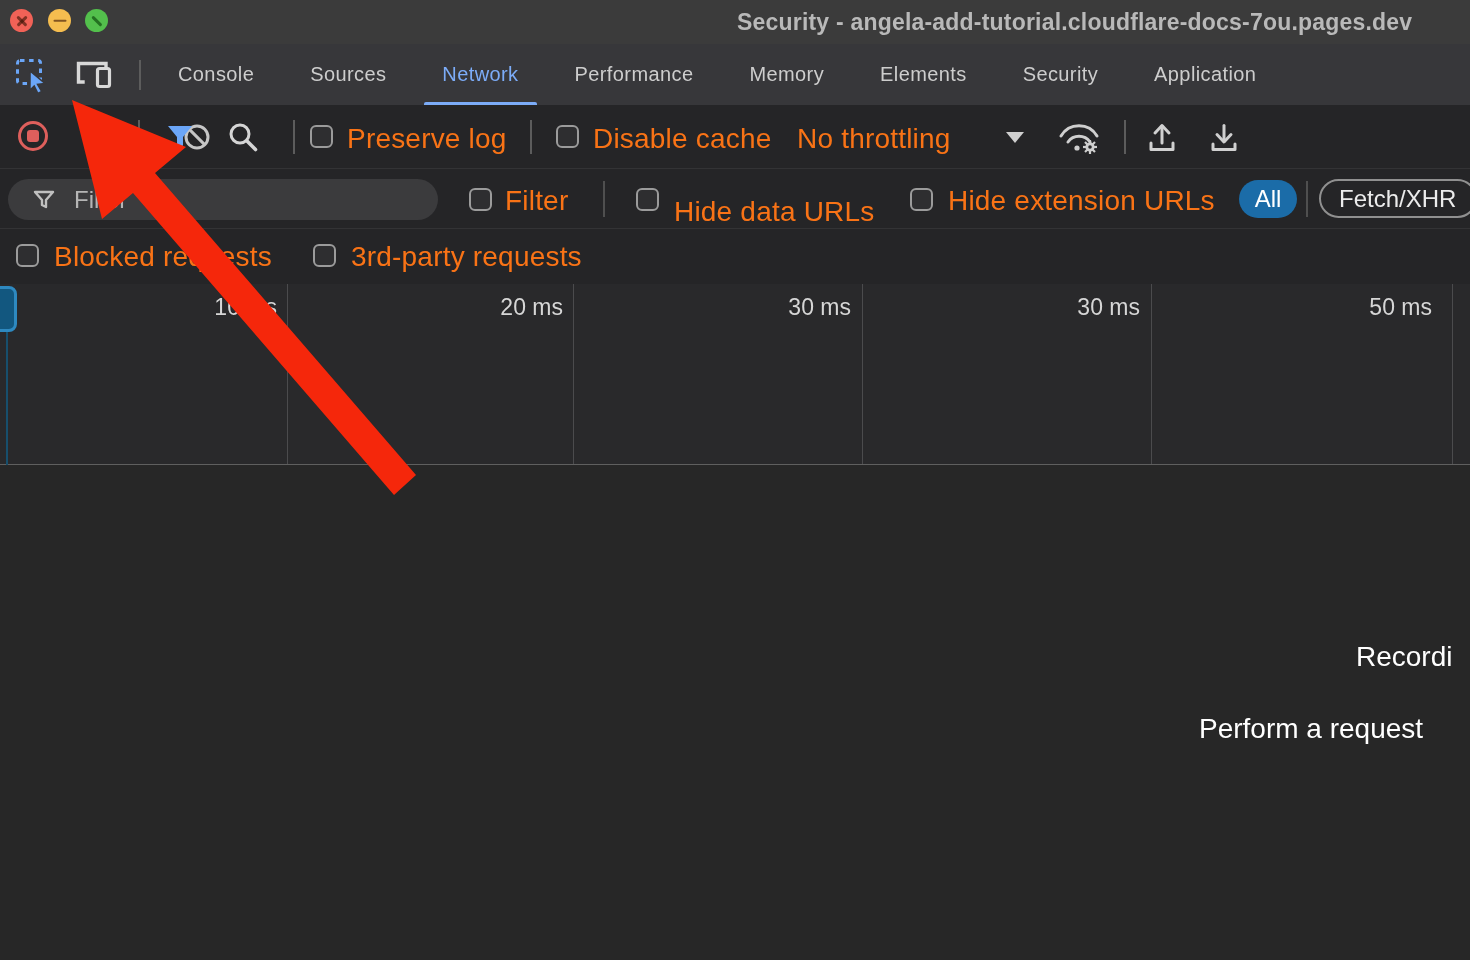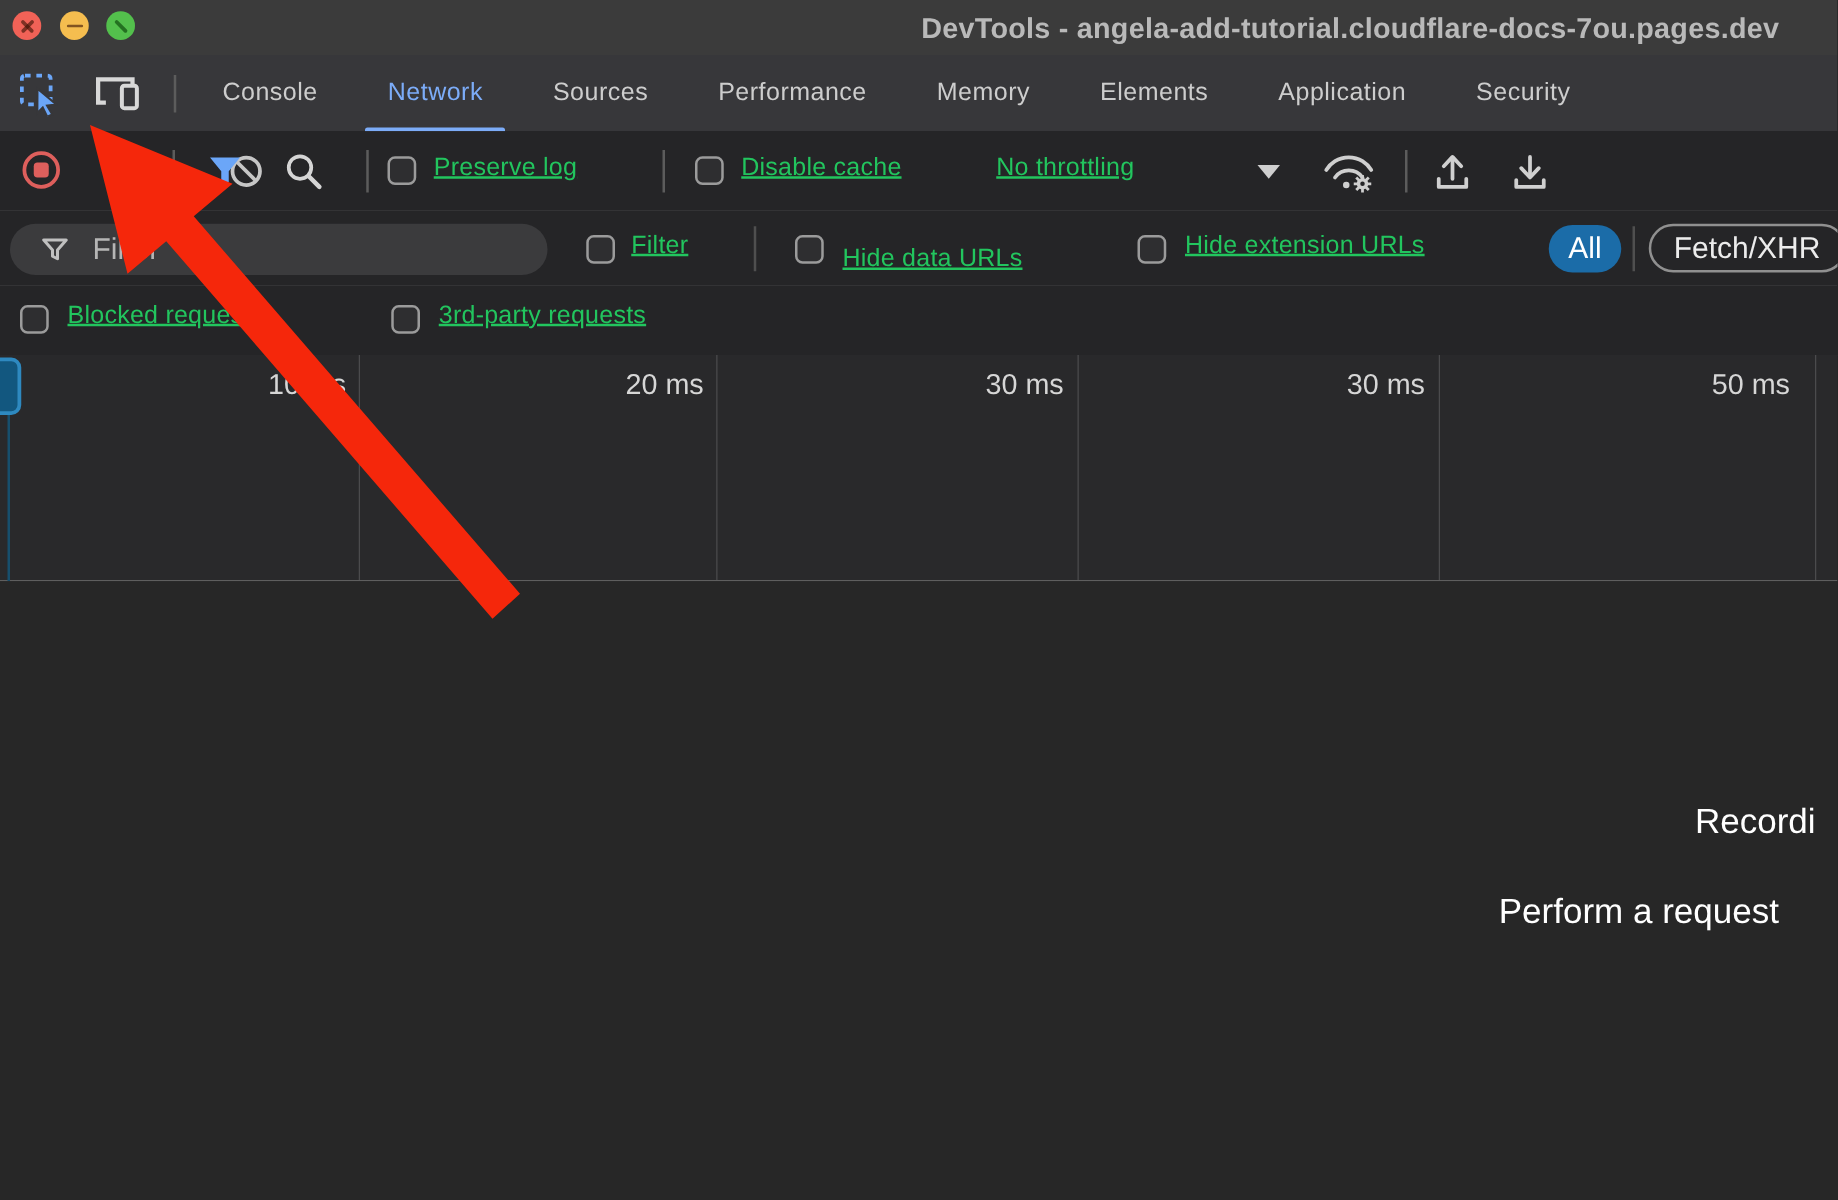--- a/index.html
+++ b/index.html
@@ -27,21 +27,21 @@
   .tab{position:relative;height:100%;display:flex;align-items:center;padding:0 28px;
        font-size:20px;letter-spacing:.4px;color:#cdcdcd;white-space:nowrap;cursor:default;}
   .tab.active{color:var(--tab_active,#7cacf8);}
   .tab.active::after{content:"";position:absolute;left:10px;right:10px;bottom:0;height:3px;
        background:var(--tab_active,#7cacf8);border-radius:2px 2px 0 0;}
   
   .row{position:absolute;left:0;width:100%;background:#252527;}
   .toolbar{top:105px;height:63px;border-bottom:1px solid #333335;}
   .filterbar{top:169px;height:59px;border-bottom:1px solid #333335;}
   .flagsbar{top:229px;height:55px;border-bottom:1px solid #3c3c3e;}
-  .label{position:absolute;font-size:20px;color:#22c55e;letter-spacing:.2px;white-space:nowrap;text-decoration:underline;}
+  .label{position:absolute;font-size:28px;color:#f97316;letter-spacing:.2px;white-space:nowrap;}
   .checkbox{position:absolute;width:23px;height:23px;border:2.5px solid #9b9b9b;border-radius:6px;background:#2e2e30;box-sizing:border-box;}
   
   .record-btn{position:absolute;left:18px;top:16px;width:30px;height:30px;border:3px solid var(--record_red,#de5f5c);
               border-radius:50%;box-sizing:border-box;}
   .record-btn .sq{position:absolute;left:50%;top:50%;width:12px;height:12px;transform:translate(-50%,-50%);
               background:var(--record_red,#de5f5c);border-radius:3px;}
   
   .filter-pill{position:absolute;left:8px;top:10px;width:430px;height:41px;border-radius:21px;background:#3b3b3d;}
   .filter-pill .ph{position:absolute;left:66px;top:0;line-height:41px;font-size:24px;color:#b5b5b5;}
   .chip-all{position:absolute;left:1239px;top:11px;width:58px;height:38px;border-radius:19px;
@@ -78,21 +78,21 @@
     <div class="tl tl-close">
         <span class="bar b1"></span>
         <span class="bar b2"></span>
       </div>
     <div class="tl tl-min">
         <span class="bar b1"></span>
       </div>
     <div class="tl tl-zoom">
         <span class="bar b1"></span>
       </div>
-    <div class="title-text">DevTools - angela-add-tutorial.cloudflare-docs-7ou.pages.dev</div>
+    <div class="title-text">Security - angela-add-tutorial.cloudflare-docs-7ou.pages.dev</div>
   </div>
 
   <div class="tabbar">
     <div class="tool-toggle" style="left:10px;">
       <span>
         <svg width="36" height="36" viewBox="0 0 36 36">
           <rect x="3.5" y="3.5" width="23" height="23" rx="2.5" fill="none" stroke="#6ba6f8" stroke-width="3" stroke-dasharray="4.5 4.6"></rect>
           <path d="M16 14 L31 26.5 L23.6 27.4 L27.8 34.6 L23.8 36.4 L20.2 29 L15.9 33.4 Z" fill="#6ba6f8" stroke="#37373a" stroke-width="1.6"></path>
         </svg>
       </span>
@@ -101,27 +101,27 @@
       <span>
         <svg width="40" height="34" viewBox="0 0 40 34">
           <path d="M8 24 H3.5 V5.5 H31 V8" fill="none" stroke="#d8d8d8" stroke-width="3.4" stroke-linecap="square"></path>
           <rect x="22.5" y="10.5" width="12" height="18" rx="2" fill="#37373a" stroke="#d8d8d8" stroke-width="3.2"></rect>
         </svg>
       </span>
     </div>
     <div class="vsep" style="left:139px;top:16px;height:30px;"></div>
     <div class="tabs">
       <div class="tab">Console</div>
+      <div class="tab">Sources</div>
       <div class="tab active">Network</div>
-      <div class="tab">Sources</div>
       <div class="tab">Performance</div>
       <div class="tab">Memory</div>
       <div class="tab">Elements</div>
+      <div class="tab">Security</div>
       <div class="tab">Application</div>
-      <div class="tab">Security</div>
     </div>
   </div>
 
   <div class="row toolbar">
     <div class="record-btn">
         <span class="sq"></span>
       </div>
 
     <span style="position:absolute;left:183px;top:18px;">
       <svg width="28" height="28" viewBox="0 0 28 28">

